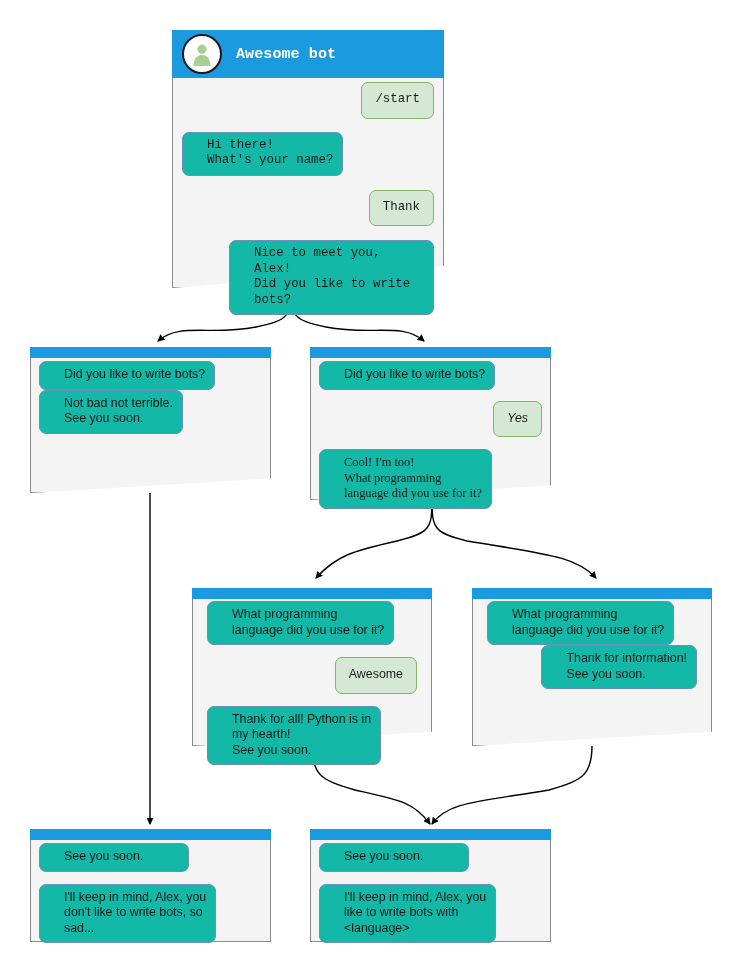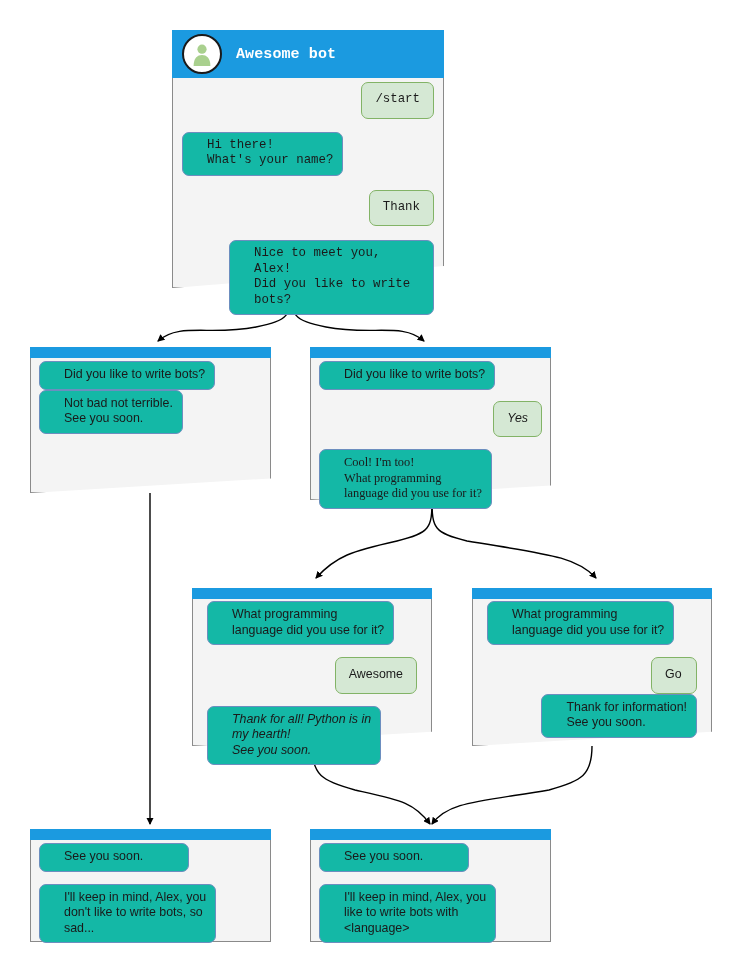--- a/index.html
+++ b/index.html
@@ -224,40 +224,37 @@
     <div class="node-header" style="height:11px;"></div>
 
     <div class="node-body" style="top:13px; padding:0 15px;">
       <div class="msg-row left">
         <div class="bubble bot">What programming
 language did you use for it?</div>
       </div>
       <div class="msg-row right" style="margin-top:12px;">
         <div class="bubble user">Awesome</div>
       </div>
-      <div class="msg-row left" style="margin-top:12px;font-style:italic;">
+      <div class="msg-row left" style="margin-top:12px;">
         <div class="bubble bot">Thank for all! Python is in
 my hearth!
 See you soon.</div>
       </div>
     </div>
   </div>
 
   <div class="node" style="left:472px; top:588px; width:240px; height:158px;">
     <div class="node-skew" style="clip-path: polygon(0 0, 100% 0, 100% 91%, 0 100%);"></div>
 
     <div class="node-header" style="height:11px;"></div>
 
     <div class="node-body" style="top:13px; padding:0 15px;">
       <div class="msg-row left">
         <div class="bubble bot">What programming
 language did you use for it?</div>
-      </div>
-      <div class="msg-row right" style="margin-top:12px;">
-        <div class="bubble user">Go</div>
       </div>
       <div class="msg-row left" style="justify-content:flex-end;">
         <div class="bubble bot">Thank for information!
 See you soon.</div>
       </div>
     </div>
   </div>
 
   <div class="node" style="left:30px; top:829px; width:241px; height:113px;">
     <div class="node-skew"></div>

